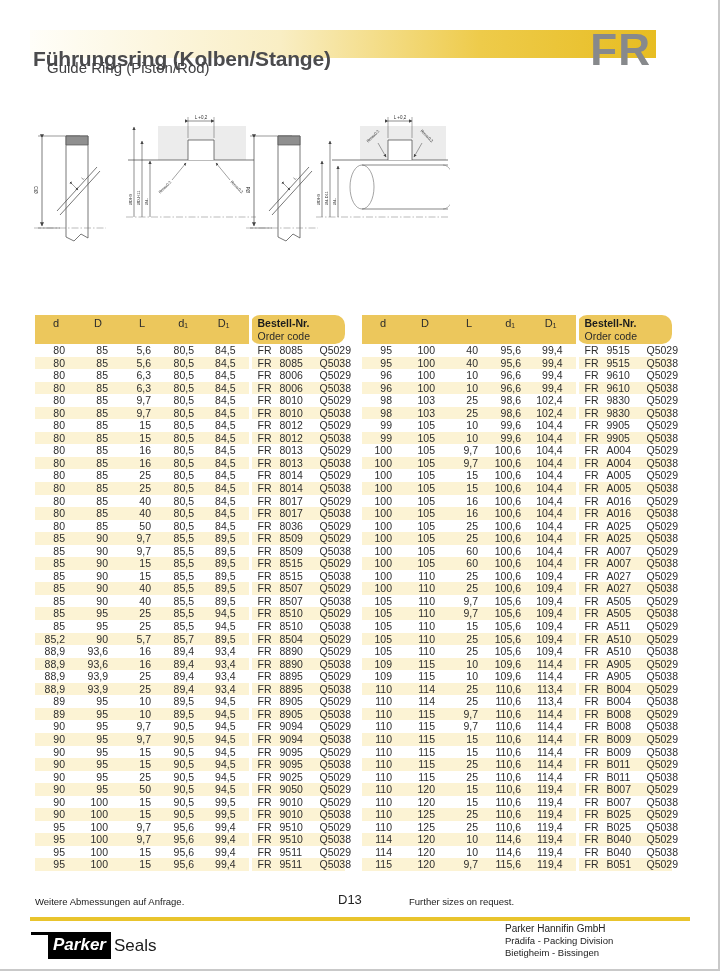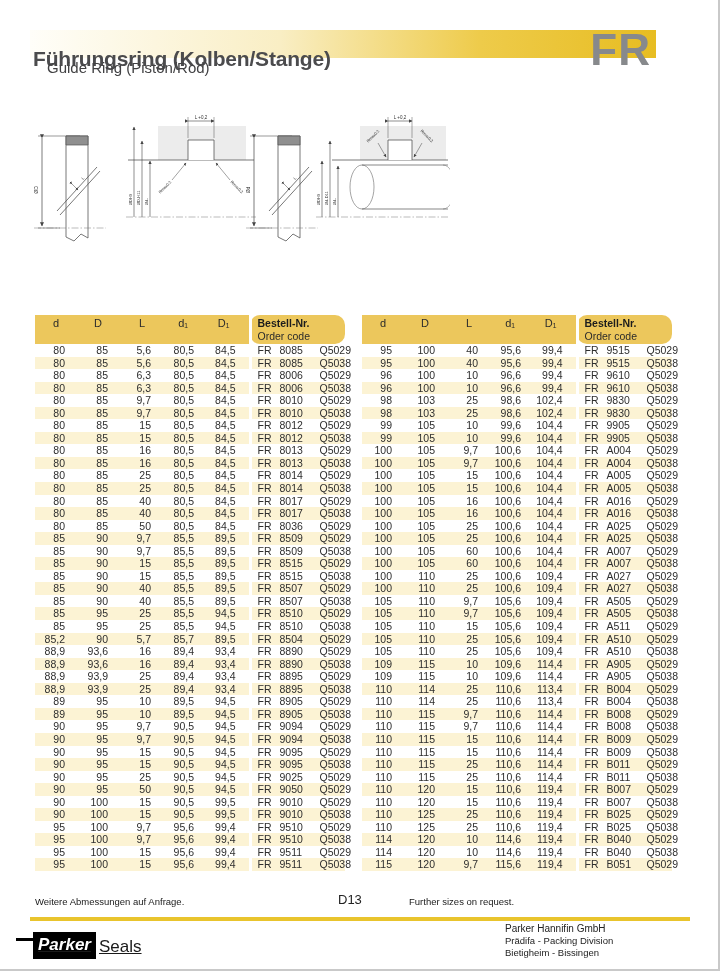--- a/index.html
+++ b/index.html
@@ -38,21 +38,21 @@
   table.dim tbody tr:nth-child(even) td{background:#fcf3d4;}
   table.dim td.order{text-align:left;padding:0 0 0 6px;border-left:3px solid #fff;}
   .order .fr{display:inline-block;width:22px;}
   .order .code{display:inline-block;width:40px;}
   .order .q{display:inline-block;}
 
   
   .more-de{position:absolute;left:35px;top:896px;font-size:9.5px;}
   .more-en{position:absolute;left:370px;top:896px;font-size:9.5px;margin-left:39px;}
   .rule{position:absolute;left:30px;top:917px;width:660px;height:4px;background:#e9c42d;}
-  .logo{position:absolute;left:16px;top:932px;display:flex;align-items:center;text-decoration:underline;}
+  .logo{position:absolute;left:31px;top:932px;display:flex;align-items:flex-start;}
   .logo-dash{width:17px;height:3px;background:#000;margin-bottom:12px;}
   .logo-box{width:63px;height:27px;background:#000;color:#fff;font-weight:bold;
       font-style:italic;font-size:17px;text-align:center;line-height:26px;}
   .logo-seals{font-size:17px;color:#1a1a1a;margin:4px 0 2px 3px;}
   .page-num{position:absolute;left:338px;top:892px;font-size:13px;color:#222;}
   .company{position:absolute;left:505px;top:923px;font-size:9.5px;line-height:12px;color:#222;}
   .company-name{font-weight:normal;font-size:10px;}
 </style>
 </head>
 <body>

